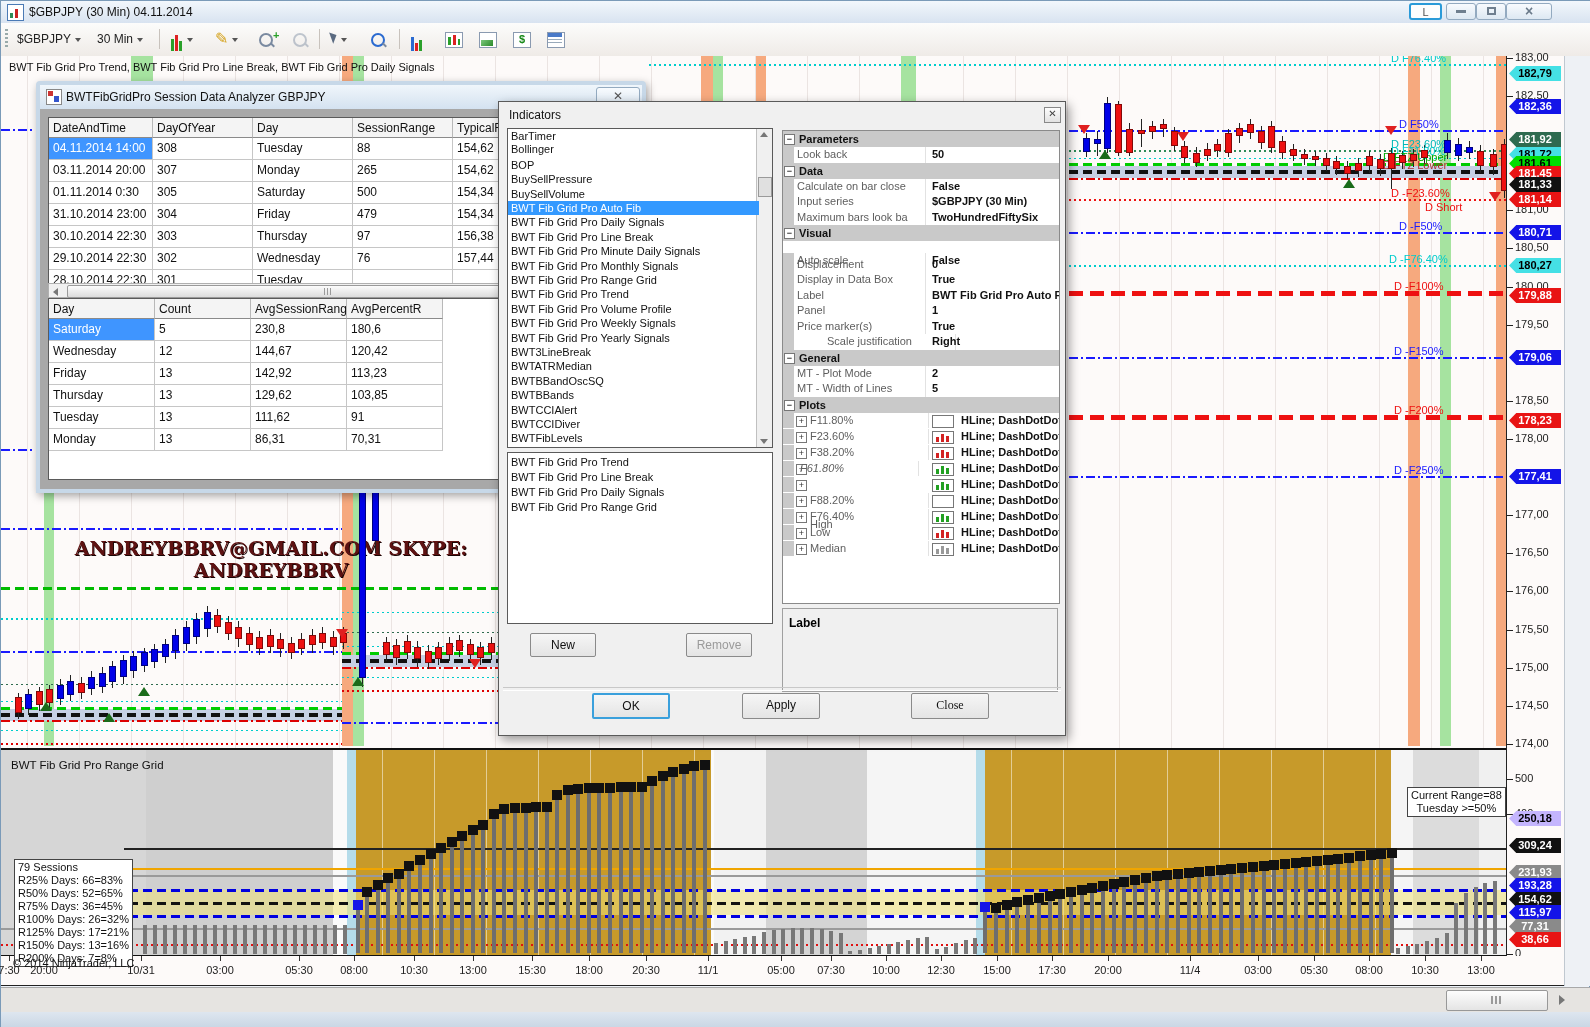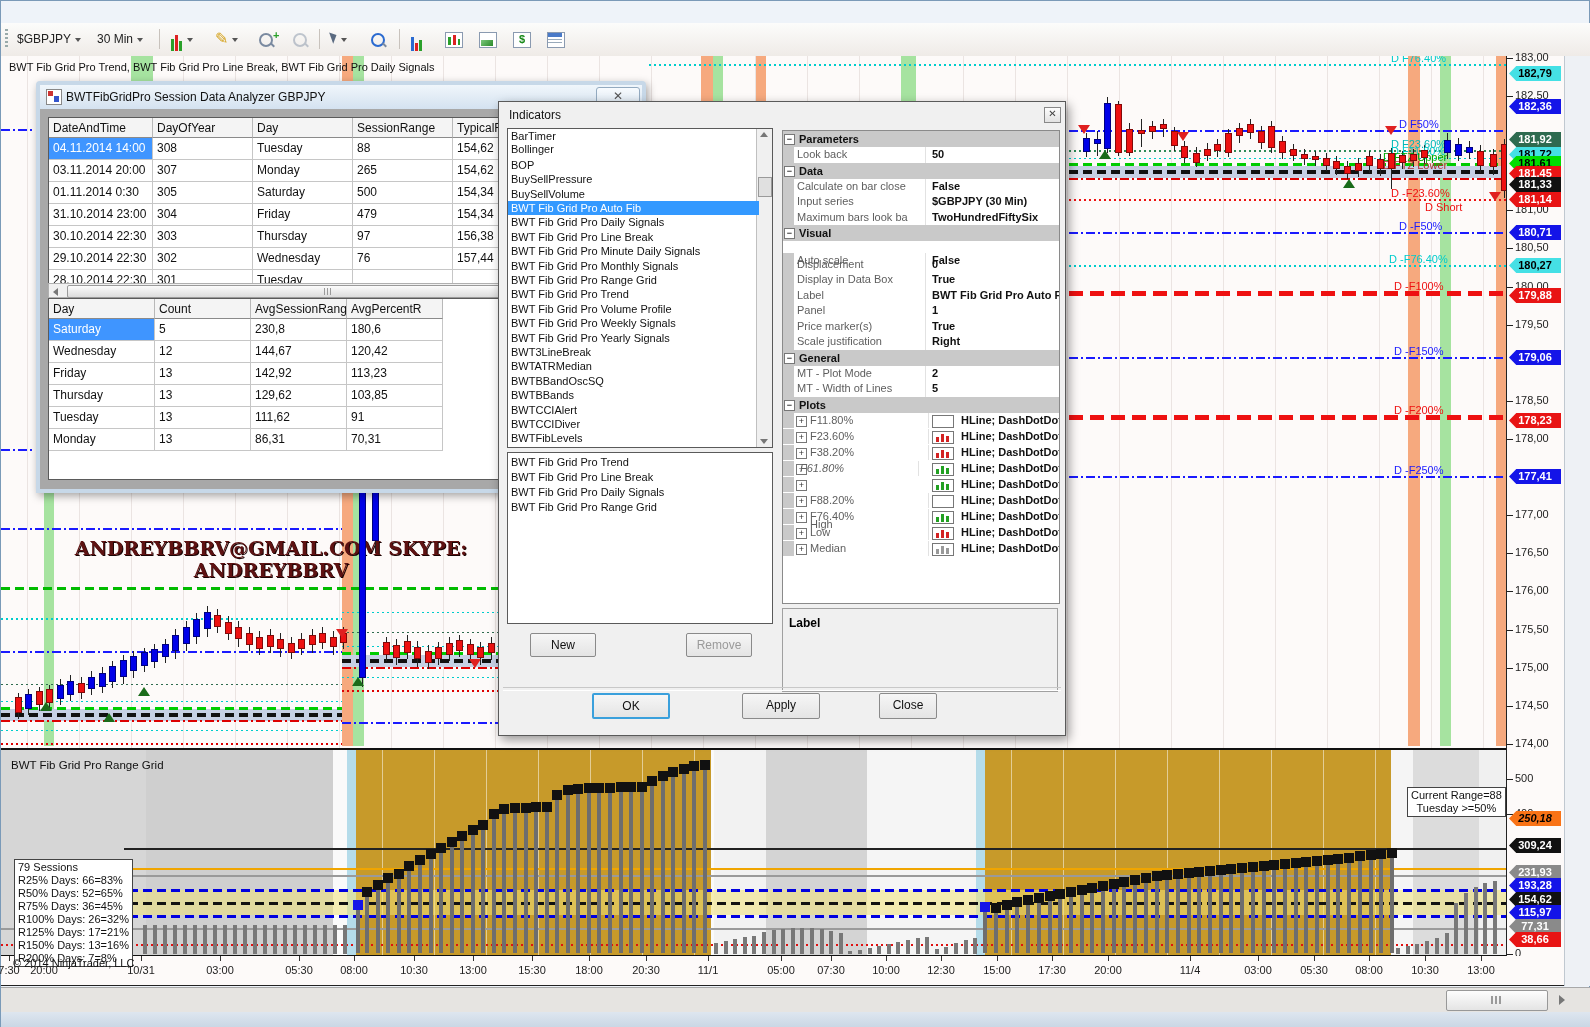--- a/index.html
+++ b/index.html
@@ -105,27 +105,40 @@
   .prop-val{position:absolute;left:146px;top:0;right:0;font-weight:bold;color:#111;white-space:nowrap;overflow:hidden;padding-left:3px;}
   .exp-box{position:absolute;left:1px;top:3px;width:9px;height:9px;background:#fff;border:1px solid #777;font-size:9px;line-height:8px;text-align:center;color:#333;}
   .plot-ico{position:absolute;left:149px;top:2px;width:20px;height:11px;background:#fff;border:1px solid #777;}
   .plot-val{position:absolute;left:178px;font-weight:bold;color:#111;white-space:nowrap;}
   #dlg-labelbox{left:283px;top:506px;width:276px;height:84px;background:#f0f0f0;border:1px solid #a0a0a0;padding:4px 6px;box-sizing:border-box;}
   #dlg-labelbox b{font-size:12px;}
   #dlg-labelbox p{margin:3px 0 0 0;font-size:11px;line-height:14px;color:#222;}
   #dlg-divider{left:4px;top:585px;width:558px;height:2px;border-top:1px solid #c8c8c8;border-bottom:1px solid #fff;}
   #btn-ok{left:93px;top:591px;width:78px;height:26px;border:2px solid #3aa0dc;line-height:22px;}
   #btn-apply{left:243px;top:591px;width:78px;height:26px;}
-  #btn-close{left:380px;top:591px;width:58px;height:26px;}
+  #btn-close{left:412px;top:591px;width:78px;height:26px;font-family:Liberation Serif, serif;}
 </style>
 </head>
 <body>
 
 <div id="stage">
 
+  <div id="titlebar" class="abs">
+    <div id="app-icon" class="abs">
+        <i></i>
+        <u></u>
+      </div>
+    <div id="title-text" class="abs">$GBPJPY (30 Min)  04.11.2014</div>
+    <div id="win-controls" class="abs">
+      <div id="btn-l" class="winbtn">L</div>
+      <div id="btn-min" class="winbtn"><i></i></div>
+      <div id="btn-max" class="winbtn"><i></i></div>
+      <div id="btn-close-win" class="winbtn">×</div>
+    </div>
+  </div>
 
   <div id="toolbar" class="abs">
     <div class="grip"></div>
     <div class="tbtn" style="left:12px;"><span>$GBPJPY</span><span class="caret"></span></div>
     <div class="tbtn" style="left:92px;text-align:right;"><span>30 Min</span><span class="caret"></span></div>
     <div class="tsep" style="left:158px;"></div>
     <div class="tbtn mini-bars" style="left:166px;"><i style="height:12px;background:#2aa02a;"></i><i style="height:16px;background:#d22;"></i><i style="height:10px;background:#2aa02a;"></i><span class="caret"></span></div>
     <div class="tbtn" style="left:210px;color:#d4a017;font-size:16px;"><span>✎</span><span class="caret"></span></div>
     <div class="tbtn" style="left:254px;"><span class="lens"></span><b style="color:#2aa02a;font-size:11px;position:relative;top:-4px;">+</b></div>
     <div class="tbtn" style="left:288px;opacity:.45;"><span class="lens"></span></div>
@@ -464,21 +477,21 @@
       <div class="pmarker" style="position: absolute; top: 357px; background: rgb(232, 20, 20); color: rgb(255, 255, 255);">178,23</div>
       <div class="pmarker" style="position: absolute; top: 413px; background: rgb(20, 20, 232); color: rgb(255, 255, 255);">177,41</div>
       <div class="tick-mark" style="position: absolute; left: 0px; top: 723px; width: 6px; height: 1px; background: rgb(34, 34, 34);"></div>
       <div class="tick-label" style="position: absolute; left: 8px; top: 716px;">500</div>
       <div class="tick-mark" style="position: absolute; left: 0px; top: 758px; width: 6px; height: 1px; background: rgb(34, 34, 34);"></div>
       <div class="tick-label" style="position: absolute; left: 8px; top: 751px;">400</div>
       <div class="tick-mark" style="position: absolute; left: 0px; top: 898px; width: 6px; height: 1px; background: rgb(34, 34, 34);"></div>
       <div class="tick-label" style="position: absolute; left: 8px; top: 891px;">0</div>
       <div class="pmarker" style="position: absolute; top: 782px; background: rgb(17, 17, 17); color: rgb(255, 255, 255);">309,24</div>
       <div class="pmarker" style="position: absolute; top: 809px; background: rgb(138, 138, 138); color: rgb(255, 255, 255);">231,93</div>
-      <div class="pmarker" style="position: absolute; top: 755px; background: #f97316; color: rgb(0, 0, 0); font-style: italic;">250,18</div>
+      <div class="pmarker" style="position: absolute; top: 755px; background: #c4b5fd; color: rgb(0, 0, 0);">250,18</div>
       <div class="pmarker" style="position: absolute; top: 822px; background: rgb(20, 20, 232); color: rgb(255, 255, 255);">193,28</div>
       <div class="pmarker" style="position: absolute; top: 836px; background: rgb(17, 17, 17); color: rgb(255, 255, 255);">154,62</div>
       <div class="pmarker" style="position: absolute; top: 849px; background: rgb(20, 20, 232); color: rgb(255, 255, 255);">115,97</div>
       <div class="pmarker" style="position: absolute; top: 863px; background: rgb(138, 138, 138); color: rgb(255, 255, 255);">77,31</div>
       <div class="pmarker" style="position: absolute; top: 876px; background: rgb(232, 20, 20); color: rgb(255, 255, 255);">38,66</div>
     </div>
   <div id="right-strip" class="abs"></div>
 
   <div id="panel" class="abs">
     <div id="panel-title" class="abs">BWT Fib Grid Pro Range Grid</div>
@@ -1010,21 +1023,21 @@
           <div class="prop-name" style="position: absolute;">Panel</div>
           <div class="prop-val" style="position: absolute;">1</div>
         </div>
         <div class="prop-row" style="position: absolute; top: 187.5px;">
           <div class="prop-gutter" style="position: absolute;"></div>
           <div class="prop-name" style="position: absolute;">Price marker(s)</div>
           <div class="prop-val" style="position: absolute;">True</div>
         </div>
         <div class="prop-row" style="position: absolute; top: 203px;">
           <div class="prop-gutter" style="position: absolute;"></div>
-          <div class="prop-name" style="position: absolute;">Scale justification</div>
+          <div class="prop-name" style="position: absolute; margin-left: 30px;">Scale justification</div>
           <div class="prop-val" style="position: absolute;">Right</div>
         </div>
         <div class="prop-sec" style="position: absolute; top: 218.5px;"><div class="exp-box" style="position: absolute;">−</div><span style="margin-left: 16px;">General</span></div>
         <div class="prop-row" style="position: absolute; top: 234.5px;">
           <div class="prop-gutter" style="position: absolute;"></div>
           <div class="prop-name" style="position: absolute;">MT - Plot Mode</div>
           <div class="prop-val" style="position: absolute;">2</div>
         </div>
         <div class="prop-row" style="position: absolute; top: 250px;">
           <div class="prop-gutter" style="position: absolute;"></div>

